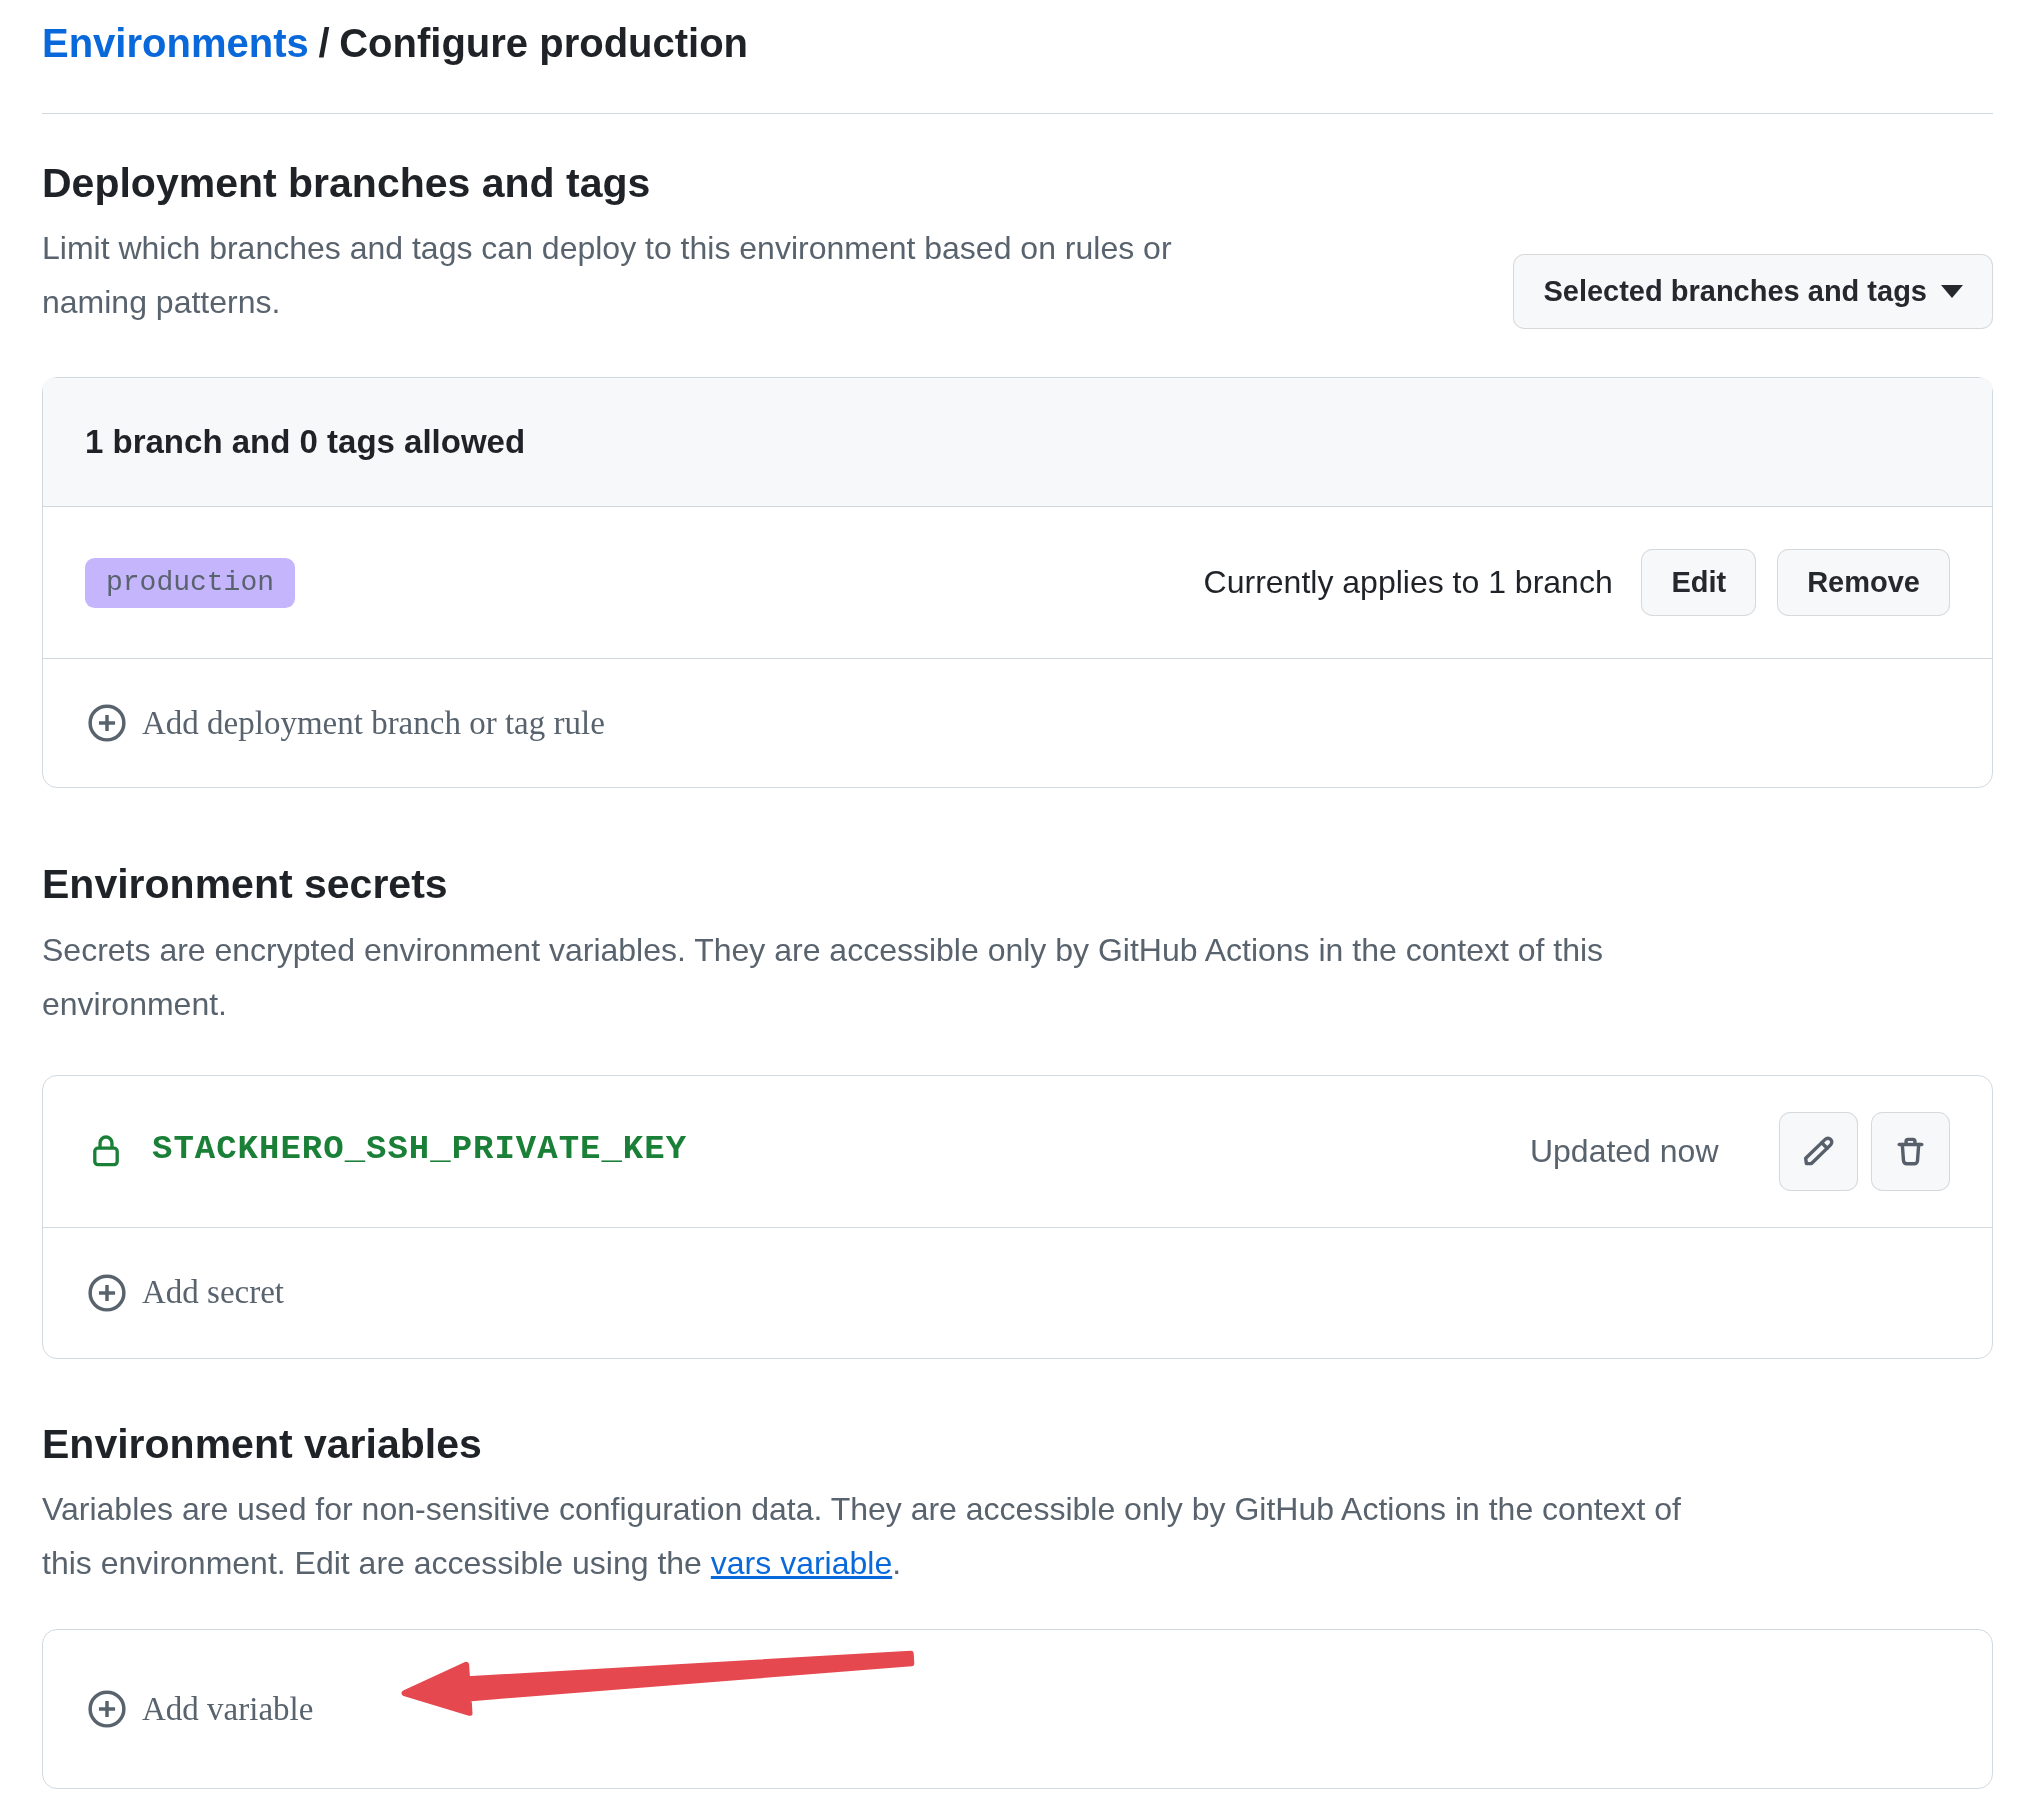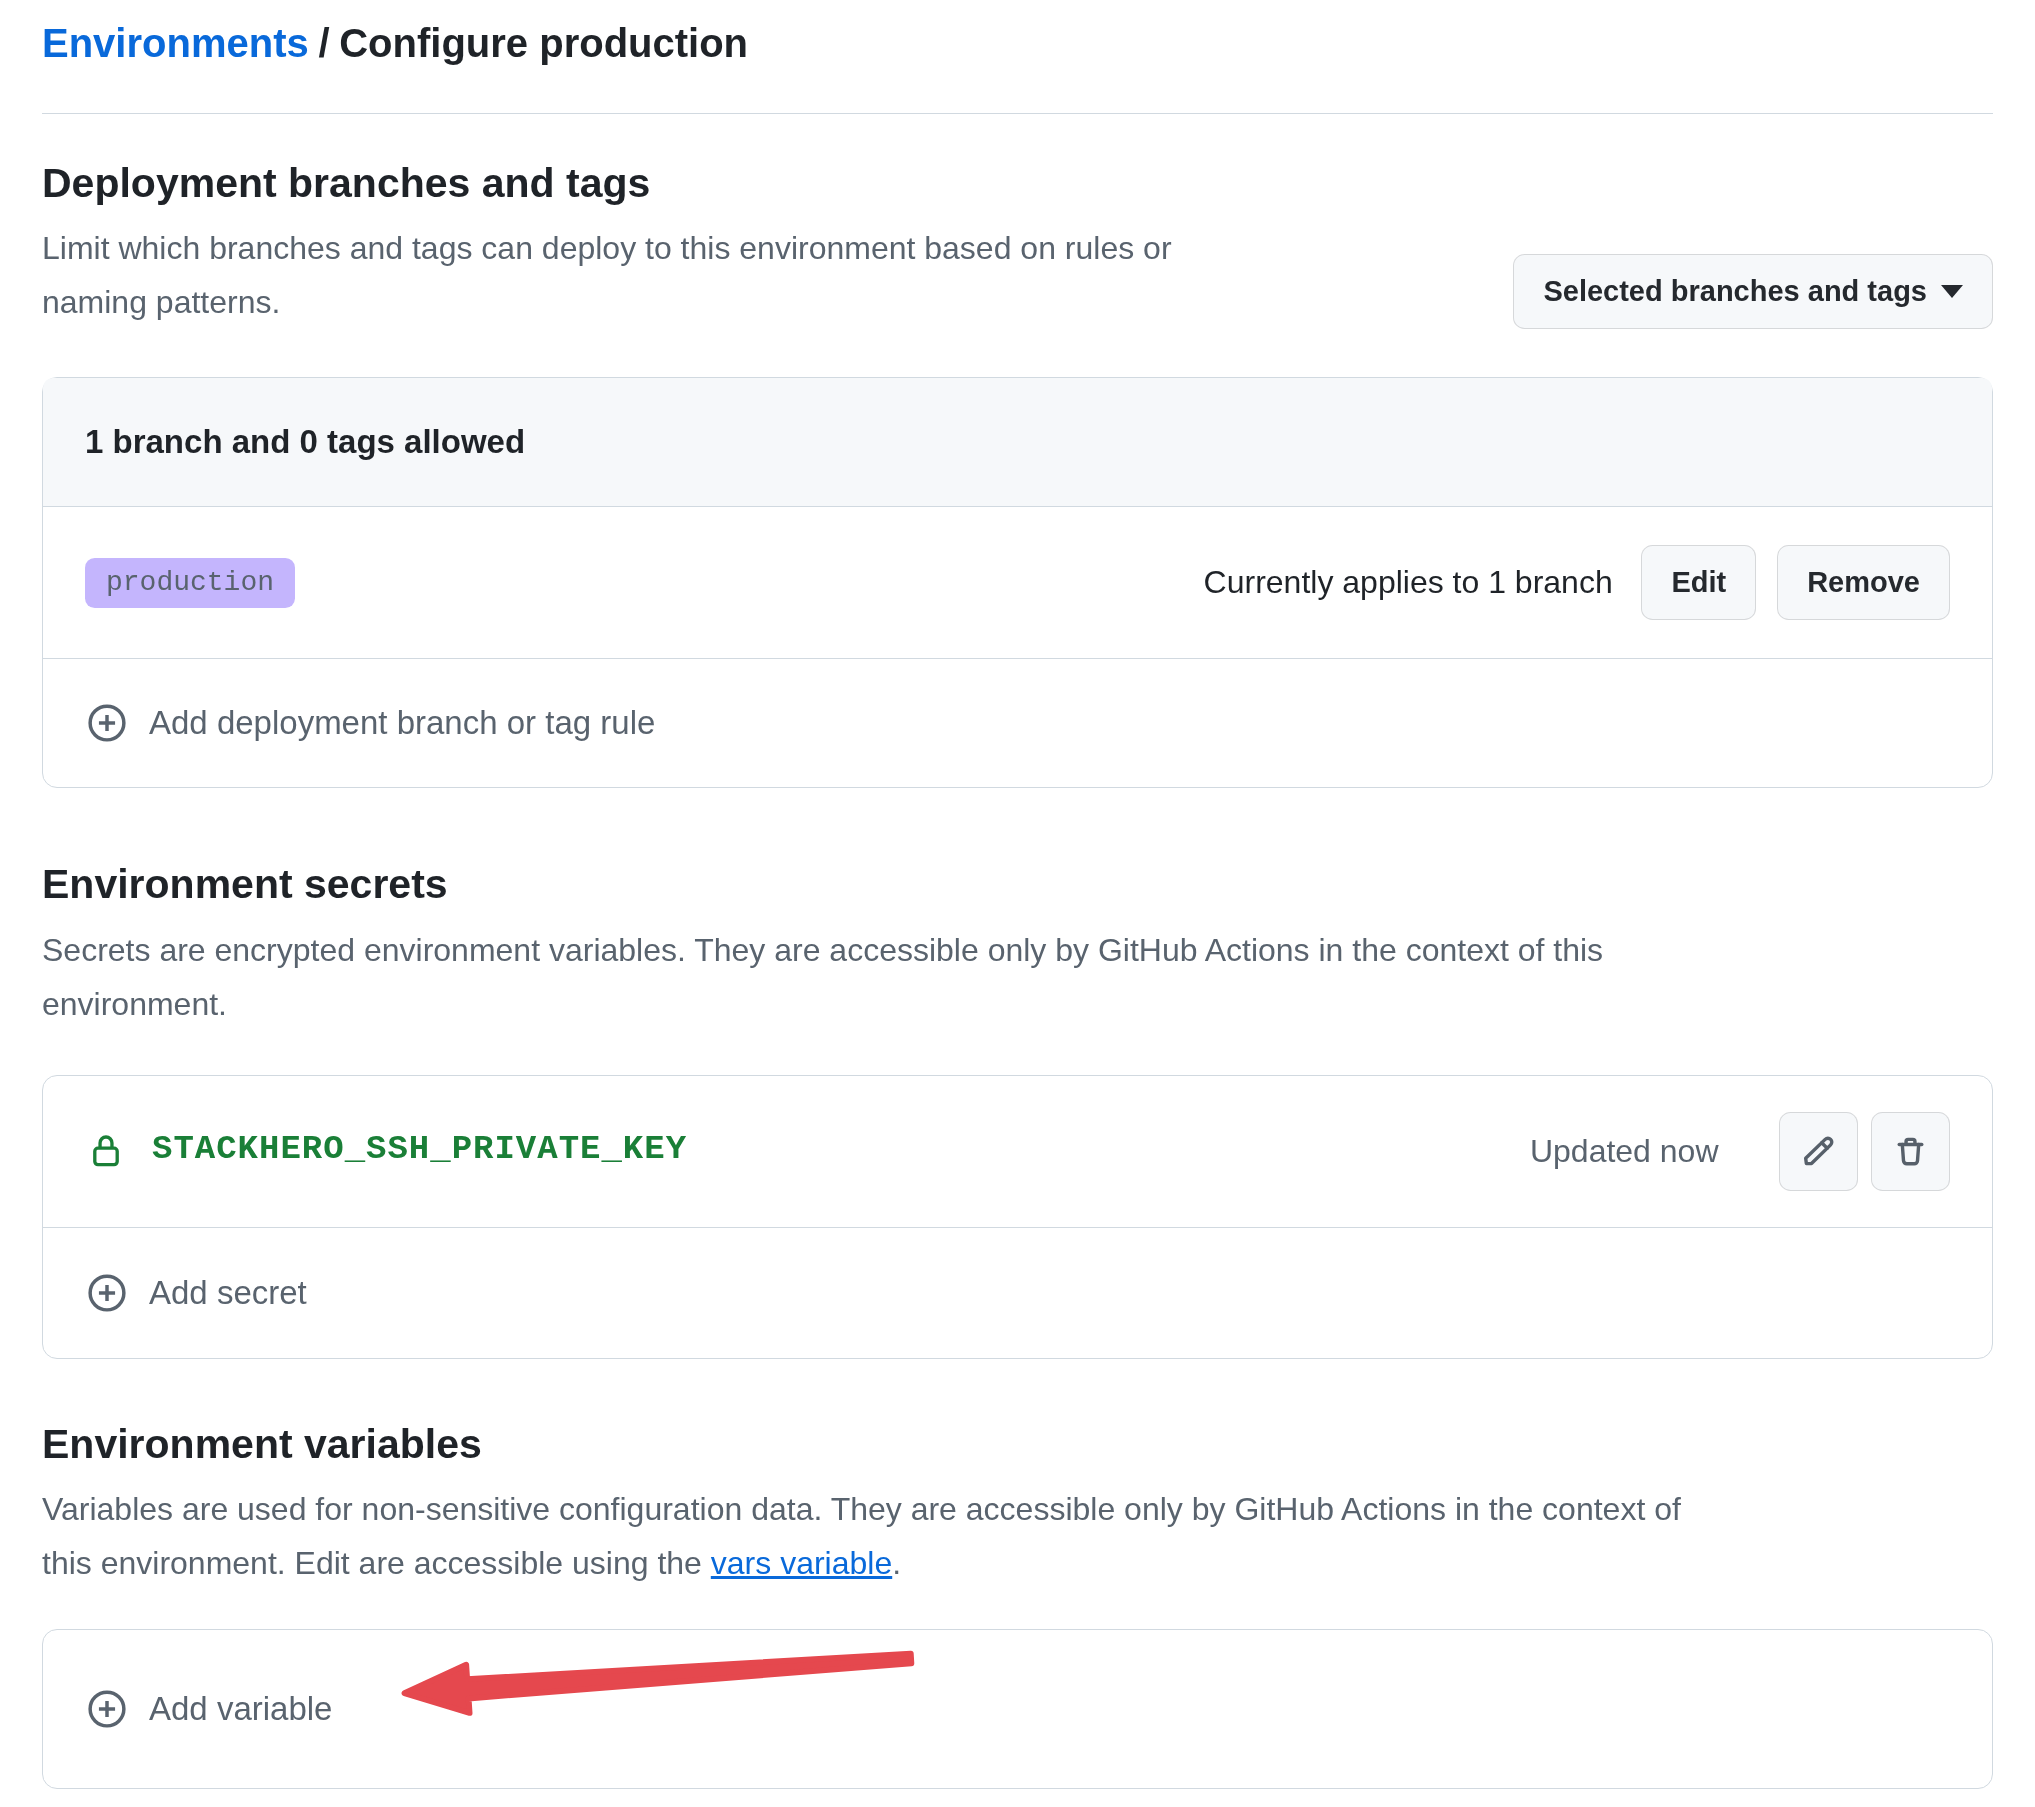--- a/index.html
+++ b/index.html
@@ -20,33 +20,33 @@
   .desc a { color: #0969da; text-decoration: underline; cursor: pointer; }
   .mt-secrets { margin-top: 71px; }
   .mt-vars { margin-top: 60px; }
 
   
   .btn { display: inline-flex; align-items: center; justify-content: center;
          background: #f6f8fa; border: 1.9px solid rgba(31,35,40,0.15); border-radius: 11.6px;
          font-family: "Liberation Sans", sans-serif; font-size: 29px; font-weight: 600;
          color: #25292e; cursor: pointer; }
   .btn-dropdown { height: 75px; padding: 0 29px; gap: 14px; flex: none; }
-  .btn-sm { height: 75px; padding: 15px 29px; }
+  .btn-sm { height: 67px; padding: 15px 29px; }
   .btn-icon { width: 79px; height: 79px; padding: 0; }
 
   
   .box { border: 1.9px solid #d1d9e0; border-radius: 15px; margin-top: 48px; background: #fff; }
   .box-header { background: #f6f8fa; border-bottom: 1.9px solid #d1d9e0;
                 border-radius: 9.7px 9.7px 0 0; padding: 41px 42px;
                 font-size: 33px; font-weight: 700; line-height: 46px; }
   .box-row { display: flex; align-items: center; padding: 0 42px; }
   .box-row + .box-row { border-top: 1.9px solid #d1d9e0; }
   .rule-row { height: 151px; justify-content: space-between; }
   .secret-row { height: 151px; justify-content: space-between; }
-  .add-row { height: 129px; gap: 20px; cursor: pointer; }
+  .add-row { height: 129px; gap: 13px; cursor: pointer; font-family: Liberation Serif, serif; }
   .add-row-lg { height: 158px; }
 
   .badge { font-family: "Liberation Mono", "DejaVu Sans Mono", monospace;
            font-size: 28px; color: #59636e; background: #c4b5fd;
            padding: 9.7px 21px; border-radius: 9.7px; }
   .row-right { display: flex; align-items: center; gap: 21px; }
   .row-status { font-size: 32px; color: #1f2328; margin-right: 7.7px; }
   .muted-label { font-size: 33px; color: #59636e; }
   .secret-name { display: flex; align-items: flex-start; gap: 25px; }
   .secret-name span { font-family: "Liberation Mono", "DejaVu Sans Mono", monospace;

